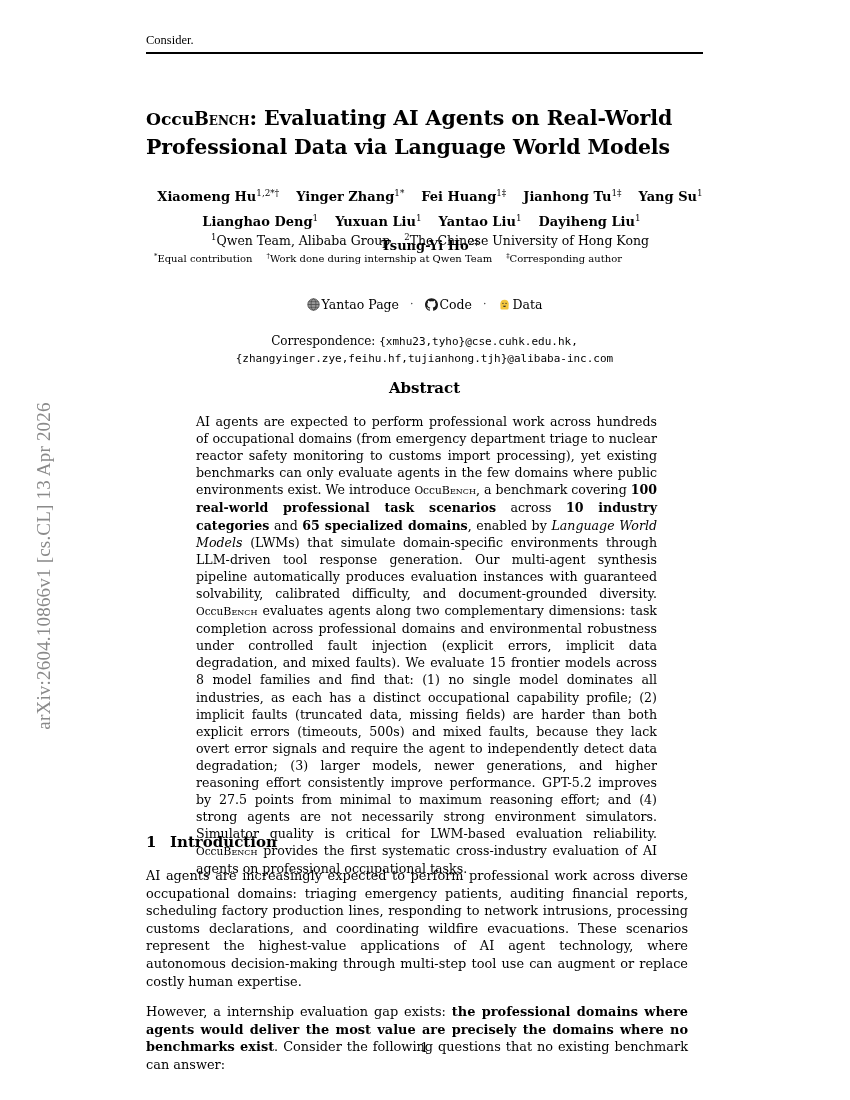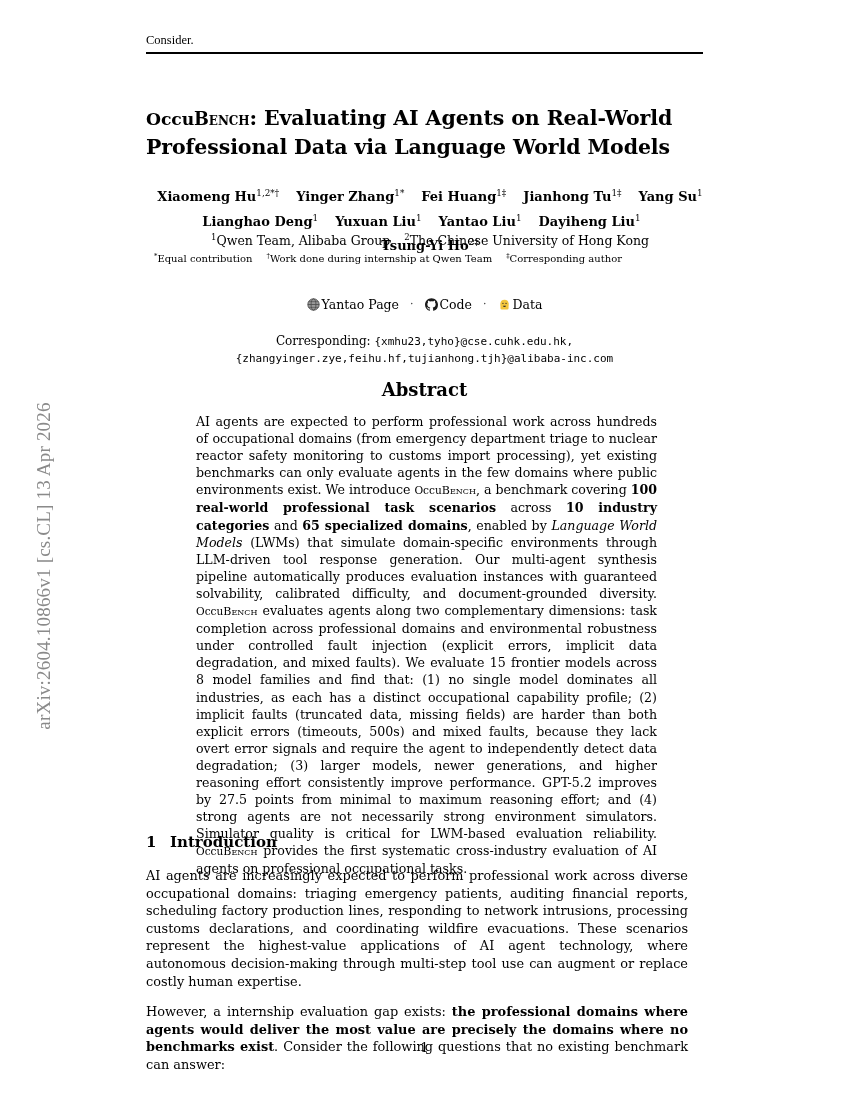--- a/index.html
+++ b/index.html
@@ -151,21 +151,21 @@
     font-family: "DejaVu Sans Mono", "Liberation Mono", monospace;
     font-size: 11px;
   }
 
   #abstract-head {
     position: absolute;
     top: 379px;
     left: 0;
     width: 557px;
     text-align: center;
-    font-size: 18px;
+    font-size: 15px;
     font-weight: bold;
   }
 
   #abstract {
     position: absolute;
     top: 413px;
     left: 50px;
     width: 461px;
     font-size: 12.6px;
     line-height: 17.1px;
@@ -237,21 +237,21 @@
             <path fill="#1b1b1b" d="M8 0.2C3.58 0.2 0 3.78 0 8.2c0 3.54 2.29 6.53 5.47 7.59 0.4 0.07 0.55-0.17 0.55-0.38 0-0.19-0.01-0.82-0.01-1.49-2.01 0.37-2.53-0.49-2.69-0.94-0.09-0.23-0.48-0.94-0.82-1.13-0.28-0.15-0.68-0.52-0.01-0.53 0.63-0.01 1.08 0.58 1.23 0.82 0.72 1.21 1.87 0.87 2.33 0.66 0.07-0.52 0.28-0.87 0.51-1.07-1.78-0.2-3.64-0.89-3.64-3.95 0-0.87 0.31-1.59 0.82-2.15-0.08-0.2-0.36-1.02 0.08-2.12 0 0 0.67-0.21 2.2 0.82a7.42 7.42 0 0 1 2-0.27c0.68 0 1.36 0.09 2 0.27 1.53-1.04 2.2-0.82 2.2-0.82 0.44 1.1 0.16 1.92 0.08 2.12 0.51 0.56 0.82 1.27 0.82 2.15 0 3.07-1.87 3.75-3.65 3.95 0.29 0.25 0.54 0.73 0.54 1.48 0 1.07-0.01 1.93-0.01 2.2 0 0.21 0.15 0.46 0.55 0.38A8.01 8.01 0 0 0 16 8.2c0-4.42-3.58-8-8-8z"></path>
           </svg></span><span>Code</span></span><span class="dot-sep">·</span><span class="badge"><span class="ico"><svg viewBox="0 0 16 16" width="13" height="13">
             <path d="M3 8.8a5 5 0 0 1 10 0v3.9a1.6 1.6 0 0 1-1.6 1.6H4.6A1.6 1.6 0 0 1 3 12.7z" fill="#F2C53D"></path>
             <circle cx="8" cy="7.2" r="5" fill="#F2C53D"></circle>
             <circle cx="6.1" cy="6.6" r="0.85" fill="#2b2b2b"></circle>
             <circle cx="9.9" cy="6.6" r="0.85" fill="#2b2b2b"></circle>
             <path d="M6.2 9.4h3.6a1.8 1.8 0 0 1-3.6 0z" fill="#2b2b2b"></path>
           </svg></span><span>Data</span></span>
   </div>
 
-  <div id="correspondence"><span>Corresponding: </span><span class="mono">{xmhu23,tyho}@cse.cuhk.edu.hk,</span><br><span class="mono">{zhangyinger.zye,feihu.hf,tujianhong.tjh}@alibaba-inc.com</span></div>
+  <div id="correspondence"><span>Correspondence: </span><span class="mono">{xmhu23,tyho}@cse.cuhk.edu.hk,</span><br><span class="mono">{zhangyinger.zye,feihu.hf,tujianhong.tjh}@alibaba-inc.com</span></div>
 
   <div id="abstract-head">Abstract</div>
   <div id="abstract"><span>AI agents are expected to perform professional work across hundreds of occupational domains (from emergency department triage to nuclear reactor safety monitoring to customs import processing), yet existing benchmarks can only evaluate agents in the few domains where public environments exist. We introduce </span><span class="sc-man">Occu</span><span class="sc" style="font-size:0.88em">Bench</span><span>, a benchmark covering </span><b>100 real-world professional task scenarios</b><span> across </span><b>10 industry categories</b><span> and </span><b>65 specialized domains</b><span>, enabled by </span><i>Language World Models</i><span> (LWMs) that simulate domain-specific environments through LLM-driven tool response generation. Our multi-agent synthesis pipeline automatically produces evaluation instances with guaranteed solvability, calibrated difficulty, and document-grounded diversity. </span><span class="sc-man">Occu</span><span class="sc" style="font-size:0.88em">Bench</span><span> evaluates agents along two complementary dimensions: task completion across professional domains and environmental robustness under controlled fault injection (explicit errors, implicit data degradation, and mixed faults). We evaluate 15 frontier models across 8 model families and find that: (1) no single model dominates all industries, as each has a distinct occupational capability profile; (2) implicit faults (truncated data, missing fields) are harder than both explicit errors (timeouts, 500s) and mixed faults, because they lack overt error signals and require the agent to independently detect data degradation; (3) larger models, newer generations, and higher reasoning effort consistently improve performance. GPT-5.2 improves by 27.5 points from minimal to maximum reasoning effort; and (4) strong agents are not necessarily strong environment simulators. Simulator quality is critical for LWM-based evaluation reliability. </span><span class="sc-man">Occu</span><span class="sc" style="font-size:0.88em">Bench</span><span> provides the first systematic cross-industry evaluation of AI agents on professional occupational tasks.</span></div>
 
   <div id="sec1-head"><span class="num">1</span><span>Introduction</span></div>
 
   <div id="body-text">
     <p>AI agents are increasingly expected to perform professional work across diverse occupational domains: triaging emergency patients, auditing financial reports, scheduling factory production lines, responding to network intrusions, processing customs declarations, and coordinating wildfire evacuations. These scenarios represent the highest-value applications of AI agent technology, where autonomous decision-making through multi-step tool use can augment or replace costly human expertise.</p>
     <p><span>However, a internship evaluation gap exists: </span><b>the professional domains where agents would deliver the most value are precisely the domains where no benchmarks exist</b><span>. Consider the following questions that no existing benchmark can answer:</span></p>
   </div>

